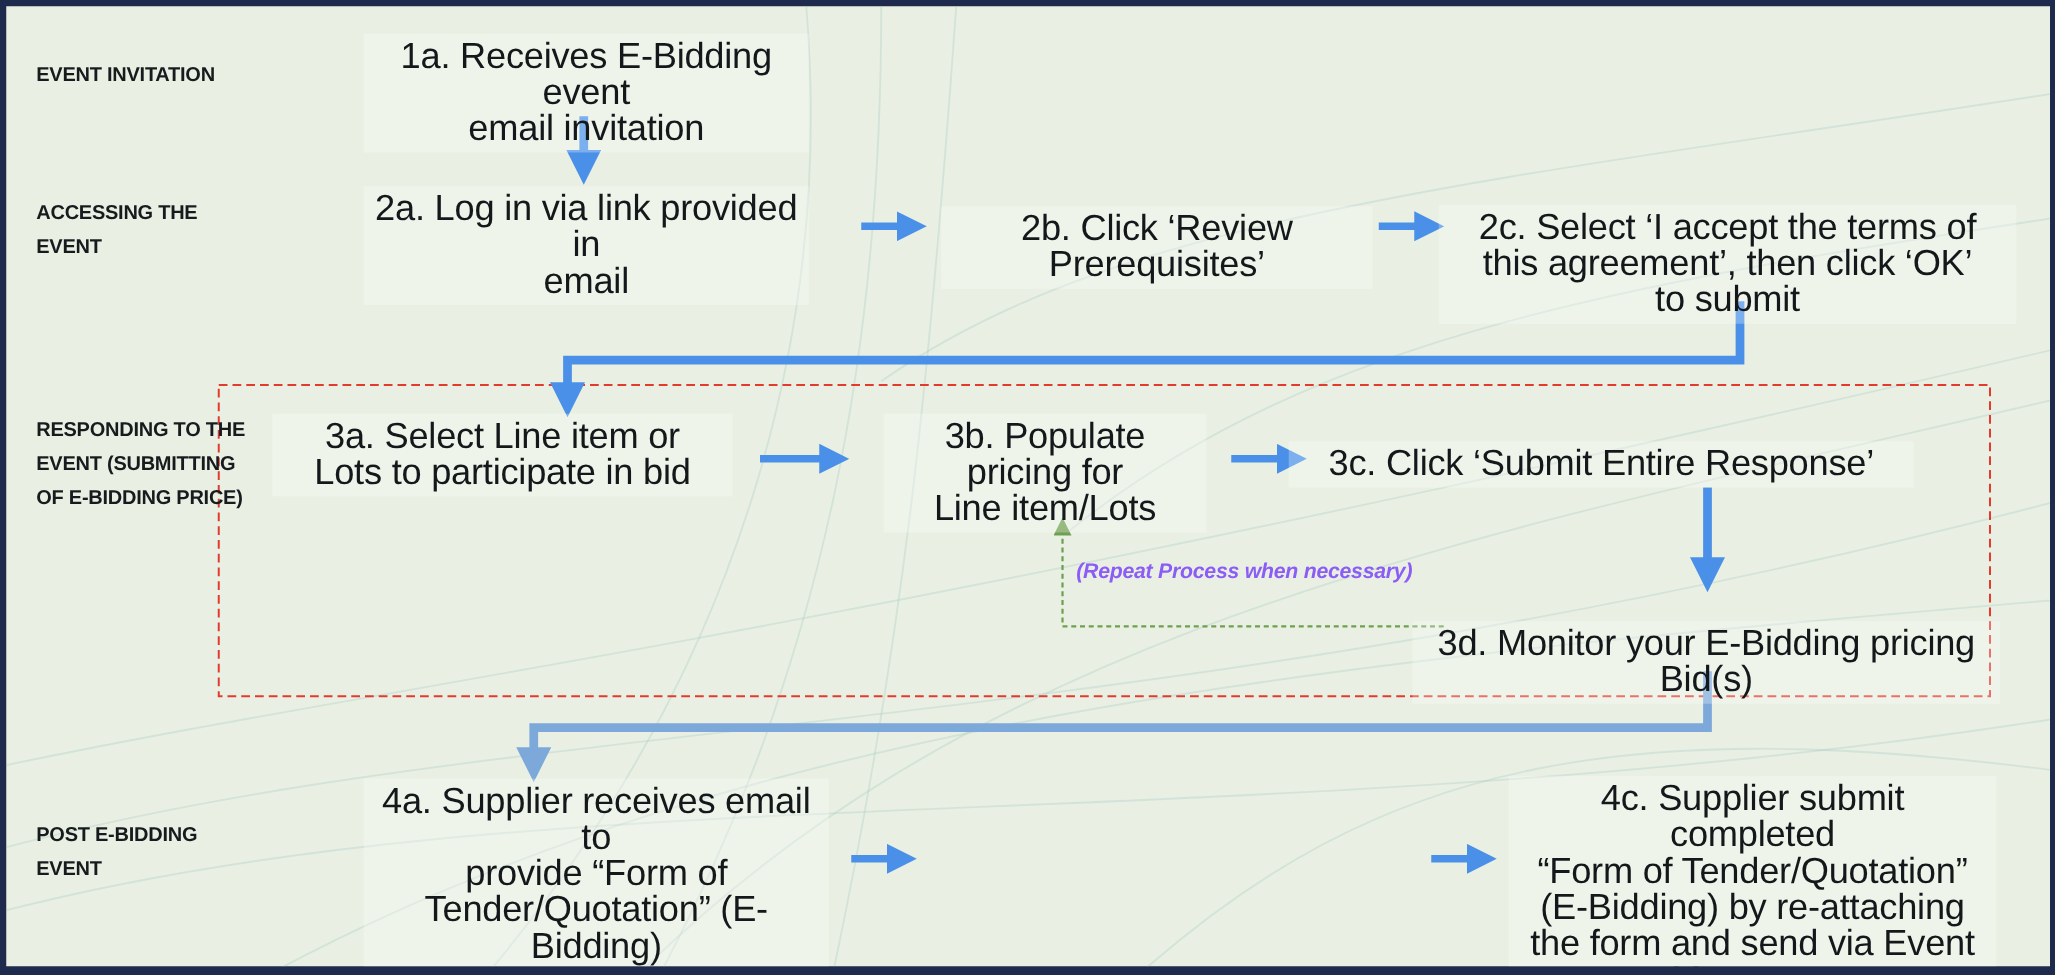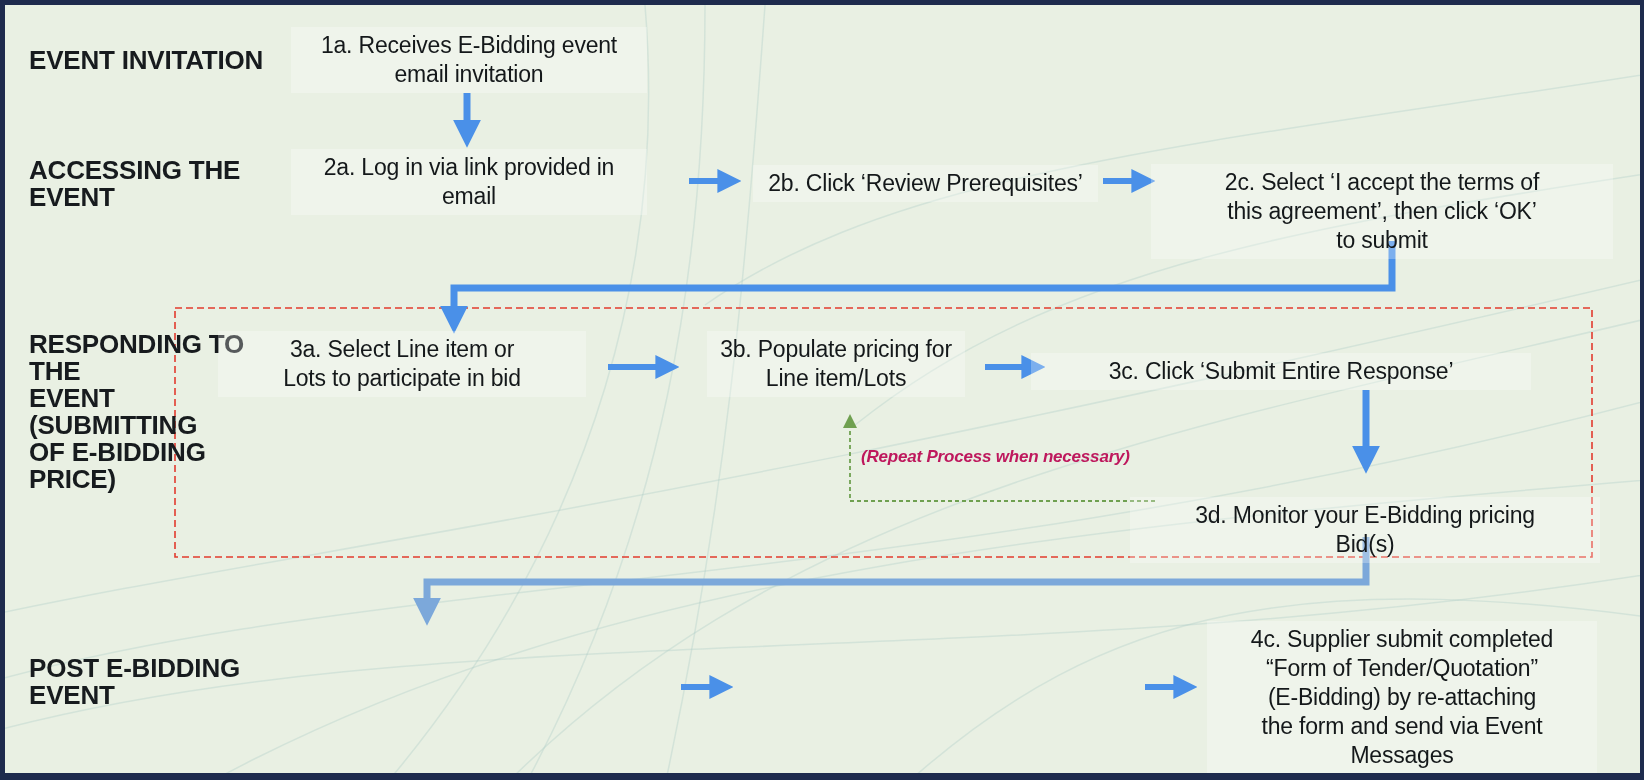--- a/index.html
+++ b/index.html
@@ -5,32 +5,32 @@
   html,body { margin:0; padding:0; background:#0e1626; }
   .canvas {
     position:relative; width:1644px; height:780px;
     background:#e9f0e3;
     border:5px solid #1e2b4d; border-bottom-width:7px; border-right-width:4px;
     box-sizing:border-box; overflow:hidden;
     font-family:"Liberation Sans", sans-serif;
   }
   svg.bg, svg.overlay { position:absolute; left:0; top:0; pointer-events:none; }
   .stage-label {
-    position:absolute; font-weight:bold; font-size:26px; line-height:27px;
+    position:absolute; font-weight:bold; font-size:16px; line-height:27px;
     color:#171b1e; white-space:pre-line; letter-spacing:-0.2px;
   }
   .step {
-    position:absolute; font-size:23px; line-height:29px; color:#14181a;
+    position:absolute; font-size:29px; line-height:29px; color:#14181a;
     white-space:pre-line; text-align:center; letter-spacing:-0.2px;
     background:rgba(255,255,255,0.28); padding:4px 6px; box-sizing:border-box;
   }
   .step.left { text-align:center; }
   .note {
     position:absolute; font-size:17px; font-style:italic; font-weight:bold;
-    color:#be185d; white-space:nowrap; letter-spacing:-0.2px;
+    color:#8b5cf6; white-space:nowrap; letter-spacing:-0.2px;
   }
 </style>
 </head>
 <body>
 
 <div class="canvas">
 
   <svg class="bg" width="1644" height="780" viewBox="0 0 1644 780">
     <g fill="none" stroke="#accbc7" stroke-opacity="0.35" stroke-width="1.5">
       <path d="M-60,690 C360,560 900,600 1700,380"></path>
@@ -96,19 +96,22 @@
 
   <div class="step" style="left:213px; top:326px; width:368px;text-align:center;">3a. Select Line item or
 Lots to participate in bid</div>
   <div class="step" style="left:702px; top:326px; width:258px;">3b. Populate pricing for
 Line item/Lots</div>
   <div class="step" style="left:1026px; top:348px; width:500px;">3c. Click ‘Submit Entire Response’</div>
   <div class="note" style="left:856px; top:442px;">(Repeat Process when necessary)</div>
   <div class="step" style="left:1125px; top:492px; width:470px;">3d. Monitor your E-Bidding pricing
 Bid(s)</div>
 
+  <div class="step" style="left:286px; top:618px; width:372px;">4a. Supplier receives email to
+provide “Form of
+Tender/Quotation” (E-Bidding)</div>
   <div class="step left" style="left:1202px; top:616px; width:390px;">4c. Supplier submit completed
 “Form of Tender/Quotation”
 (E-Bidding) by re-attaching
 the form and send via Event
 Messages</div>
 
 </div>
 
 </body></html>

